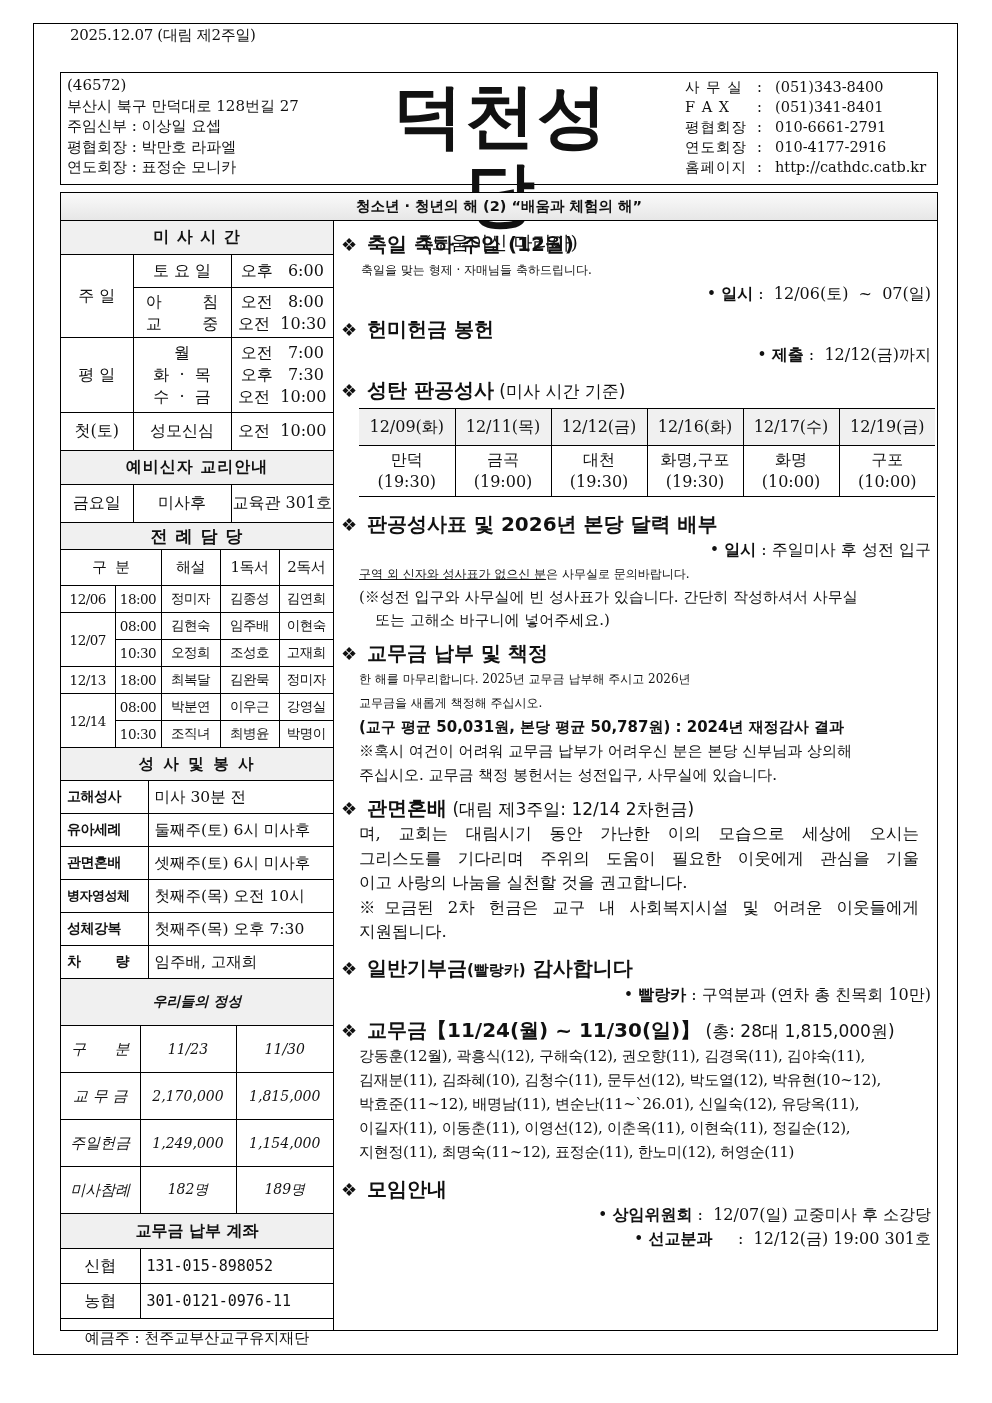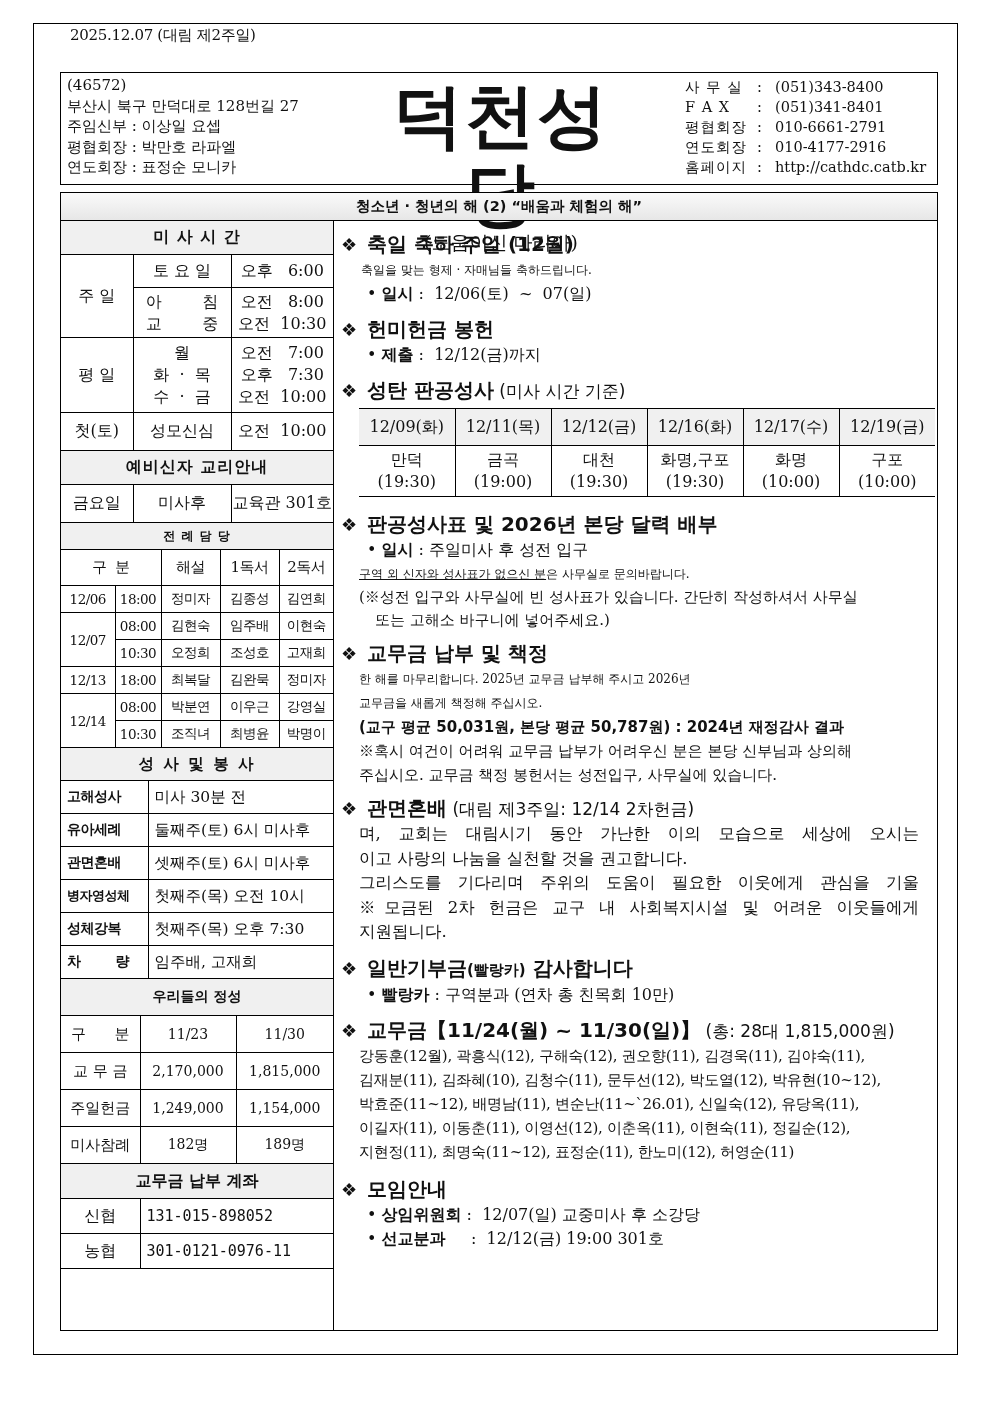--- a/index.html
+++ b/index.html
@@ -22,28 +22,28 @@
   td, th { border:1px solid #000; padding:0; text-align:center; font-weight:normal; }
   .sec-h { background:#f0f0f0; font-family:"DejaVu Sans","Liberation Sans",sans-serif; font-weight:bold; font-size:15px; height:33px; letter-spacing:1px; }
   .mass td { font-size:16px; }
   .mass .lbl { font-size:16px; }
   .tl { text-align:left; padding-left:6px; }
   .small { font-size:14px; }
   .lit td { font-size:13.5px; height:26px; letter-spacing:-0.5px; }
   .lit td.dot-b { border-bottom:1px dotted #000; }
   .svc td { height:32px; font-size:15.5px;margin-top:36px; }
   .svc .k { font-family:"DejaVu Sans","Liberation Sans",sans-serif; font-weight:bold; font-size:14px; text-align:left; padding-left:6px; letter-spacing:-0.5px; }
-  .off td { height:36px; font-size:14px; }
+  .off td { height:46px; font-size:14px;font-style:italic; }
   .acct td { height:34px; font-size:16px; }
   .right { position:absolute; left:280px; top:0; width:590px; }
   .h2 { font-family:"DejaVu Sans","Liberation Sans",sans-serif; font-weight:bold; font-size:20px; line-height:26px; margin:0; white-space:nowrap; }
   .h2 .sym { display:inline-block; width:26px; font-size:18px; }
   .h2 .norm { font-weight:normal; font-size:17px; }
   .p { font-size:12px; line-height:24px; margin:0 0 0 20px; white-space:nowrap; }
-  .b { margin-left:26px; font-size:16px; line-height:24px; white-space:nowrap; }
+  .b { margin-left:10px; font-size:16px; line-height:24px; white-space:nowrap;text-align:right; }
   .b .bk { font-family:"DejaVu Sans","Liberation Sans",sans-serif; font-weight:bold; }
   .just { text-align:justify; text-align-last:justify; white-space:normal; width:560px; }
   .sched { margin:4px 0 0 18px; width:576px; border-top:1.5px solid #000; border-bottom:1.5px solid #000; }
   .sched td { font-size:16px; border-top:none; border-bottom:none; }
   .sched tr:first-child td { background:#f0f0f0; height:36px; border-bottom:1px solid #000; }
   .sched td:first-child { border-left:none; }
   .sched td:last-child { border-right:none; }
   .sched tr:last-child td { line-height:22px; padding:3px 0; }
   .u { text-decoration:underline; }
   .names { font-size:15px; line-height:24px; margin-left:18px; white-space:nowrap; letter-spacing:-0.3px; }
@@ -145,21 +145,21 @@
     <table class="lit">
       <colgroup>
           <col style="width:54px">
           <col style="width:46px">
           <col style="width:59px">
           <col style="width:59px">
           <col>
         </colgroup>
       <tbody>
           <tr>
-            <td colspan="5" class="sec-h" style="border-left:none;border-right:none;border-top:none;font-size:12px;letter-spacing:1px">전 례 담 당</td>
+            <td colspan="5" class="sec-h" style="border-left:none;border-right:none;border-top:none;font-size:17px;letter-spacing:1px">전 례 담 당</td>
           </tr>
       <tr style="height:36px">
         <td colspan="2" style="border-left:none;font-size:15px;white-space:pre">구  분</td>
         <td style="font-size:15px">해설</td>
         <td style="font-size:15px">1독서</td>
         <td style="border-right:none;font-size:15px">2독서</td>
       </tr>
       <tr>
         <td style="border-left:none" class="dot-b">12/06</td>
         <td class="dot-b">18:00</td>
@@ -282,20 +282,23 @@
             <td colspan="2" class="sec-h" style="border-left:none;border-right:none;border-top:none;letter-spacing:0">교무금 납부 계좌</td>
           </tr>
       <tr>
         <td style="border-left:none">신협</td>
         <td class="tl" style="border-right:none;font-family:'DejaVu Sans Mono','Liberation Mono',monospace;font-size:15px">131-015-898052</td>
       </tr>
       <tr>
         <td style="border-left:none">농협</td>
         <td class="tl" style="border-right:none;font-family:'DejaVu Sans Mono','Liberation Mono',monospace;font-size:15px">301-0121-0976-11</td>
       </tr>
+      <tr style="height:40px">
+            <td colspan="2" style="border-left:none;border-right:none;border-bottom:none;font-size:15px">예금주 : 천주교부산교구유지재단</td>
+          </tr>
     </tbody>
       </table>
   </div>
 
   <div class="right">
     <div style="height:10px"></div>
     <div>
       <div class="h2"><span class="sym">❖</span><span>축일 축하 주일 (12월)</span></div>
       <div class="p">축일을 맞는 형제 · 자매님들 축하드립니다.</div>
       <div class="b">• <span class="bk">일시</span><span style="white-space:pre"> :  12/06(토)  ~  07(일)</span></div>
@@ -361,22 +364,22 @@
       <div class="p" style="margin-left:18px">한 해를 마무리합니다. 2025년 교무금 납부해 주시고 2026년</div>
       <div class="p" style="margin-left:18px">교무금을 새롭게 책정해 주십시오.</div>
       <div class="p bold-line" style="margin-left:18px">(교구 평균 50,031원, 본당 평균 50,787원) : 2024년 재정감사 결과</div>
       <div class="p" style="margin-left:18px;font-size:15px">※혹시 여건이 어려워 교무금 납부가 어려우신 분은 본당 신부님과 상의해</div>
       <div class="p" style="margin-left:18px;font-size:15px">주십시오. 교무금 책정 봉헌서는 성전입구, 사무실에 있습니다.</div>
     </div>
     <div style="height:8px"></div>
     <div>
       <div class="h2"><span class="sym">❖</span><span>관면혼배</span><span class="norm"> (대림 제3주일: 12/14 2차헌금)</span></div>
       <div class="p just" style="margin-left:18px;font-size:16.5px;line-height:24.5px">며, 교회는 대림시기 동안 가난한 이의 모습으로 세상에 오시는</div>
+      <div class="p just" style="margin-left:18px;font-size:16.5px;line-height:24.5px">그리스도를 기다리며 주위의 도움이 필요한 이웃에게 관심을 기울</div>
       <div class="p" style="margin-left:18px;font-size:16.5px;line-height:24.5px">이고 사랑의 나눔을 실천할 것을 권고합니다.</div>
-      <div class="p just" style="margin-left:18px;font-size:16.5px;line-height:24.5px">그리스도를 기다리며 주위의 도움이 필요한 이웃에게 관심을 기울</div>
       <div class="p just" style="margin-left:18px;font-size:16.5px;line-height:24.5px">※모금된 2차 헌금은 교구 내 사회복지시설 및 어려운 이웃들에게</div>
       <div class="p" style="margin-left:18px;font-size:16.5px;line-height:24.5px">지원됩니다.</div>
     </div>
     <div style="height:10px"></div>
     <div>
       <div class="h2"><span class="sym">❖</span><span>일반기부금</span><span style="font-size:15px">(빨랑카)</span><span> 감사합니다</span></div>
       <div class="b">• <span class="bk">빨랑카</span><span> : 구역분과 (연차 총 친목회 10만)</span></div>
     </div>
     <div style="height:10px"></div>
     <div>

